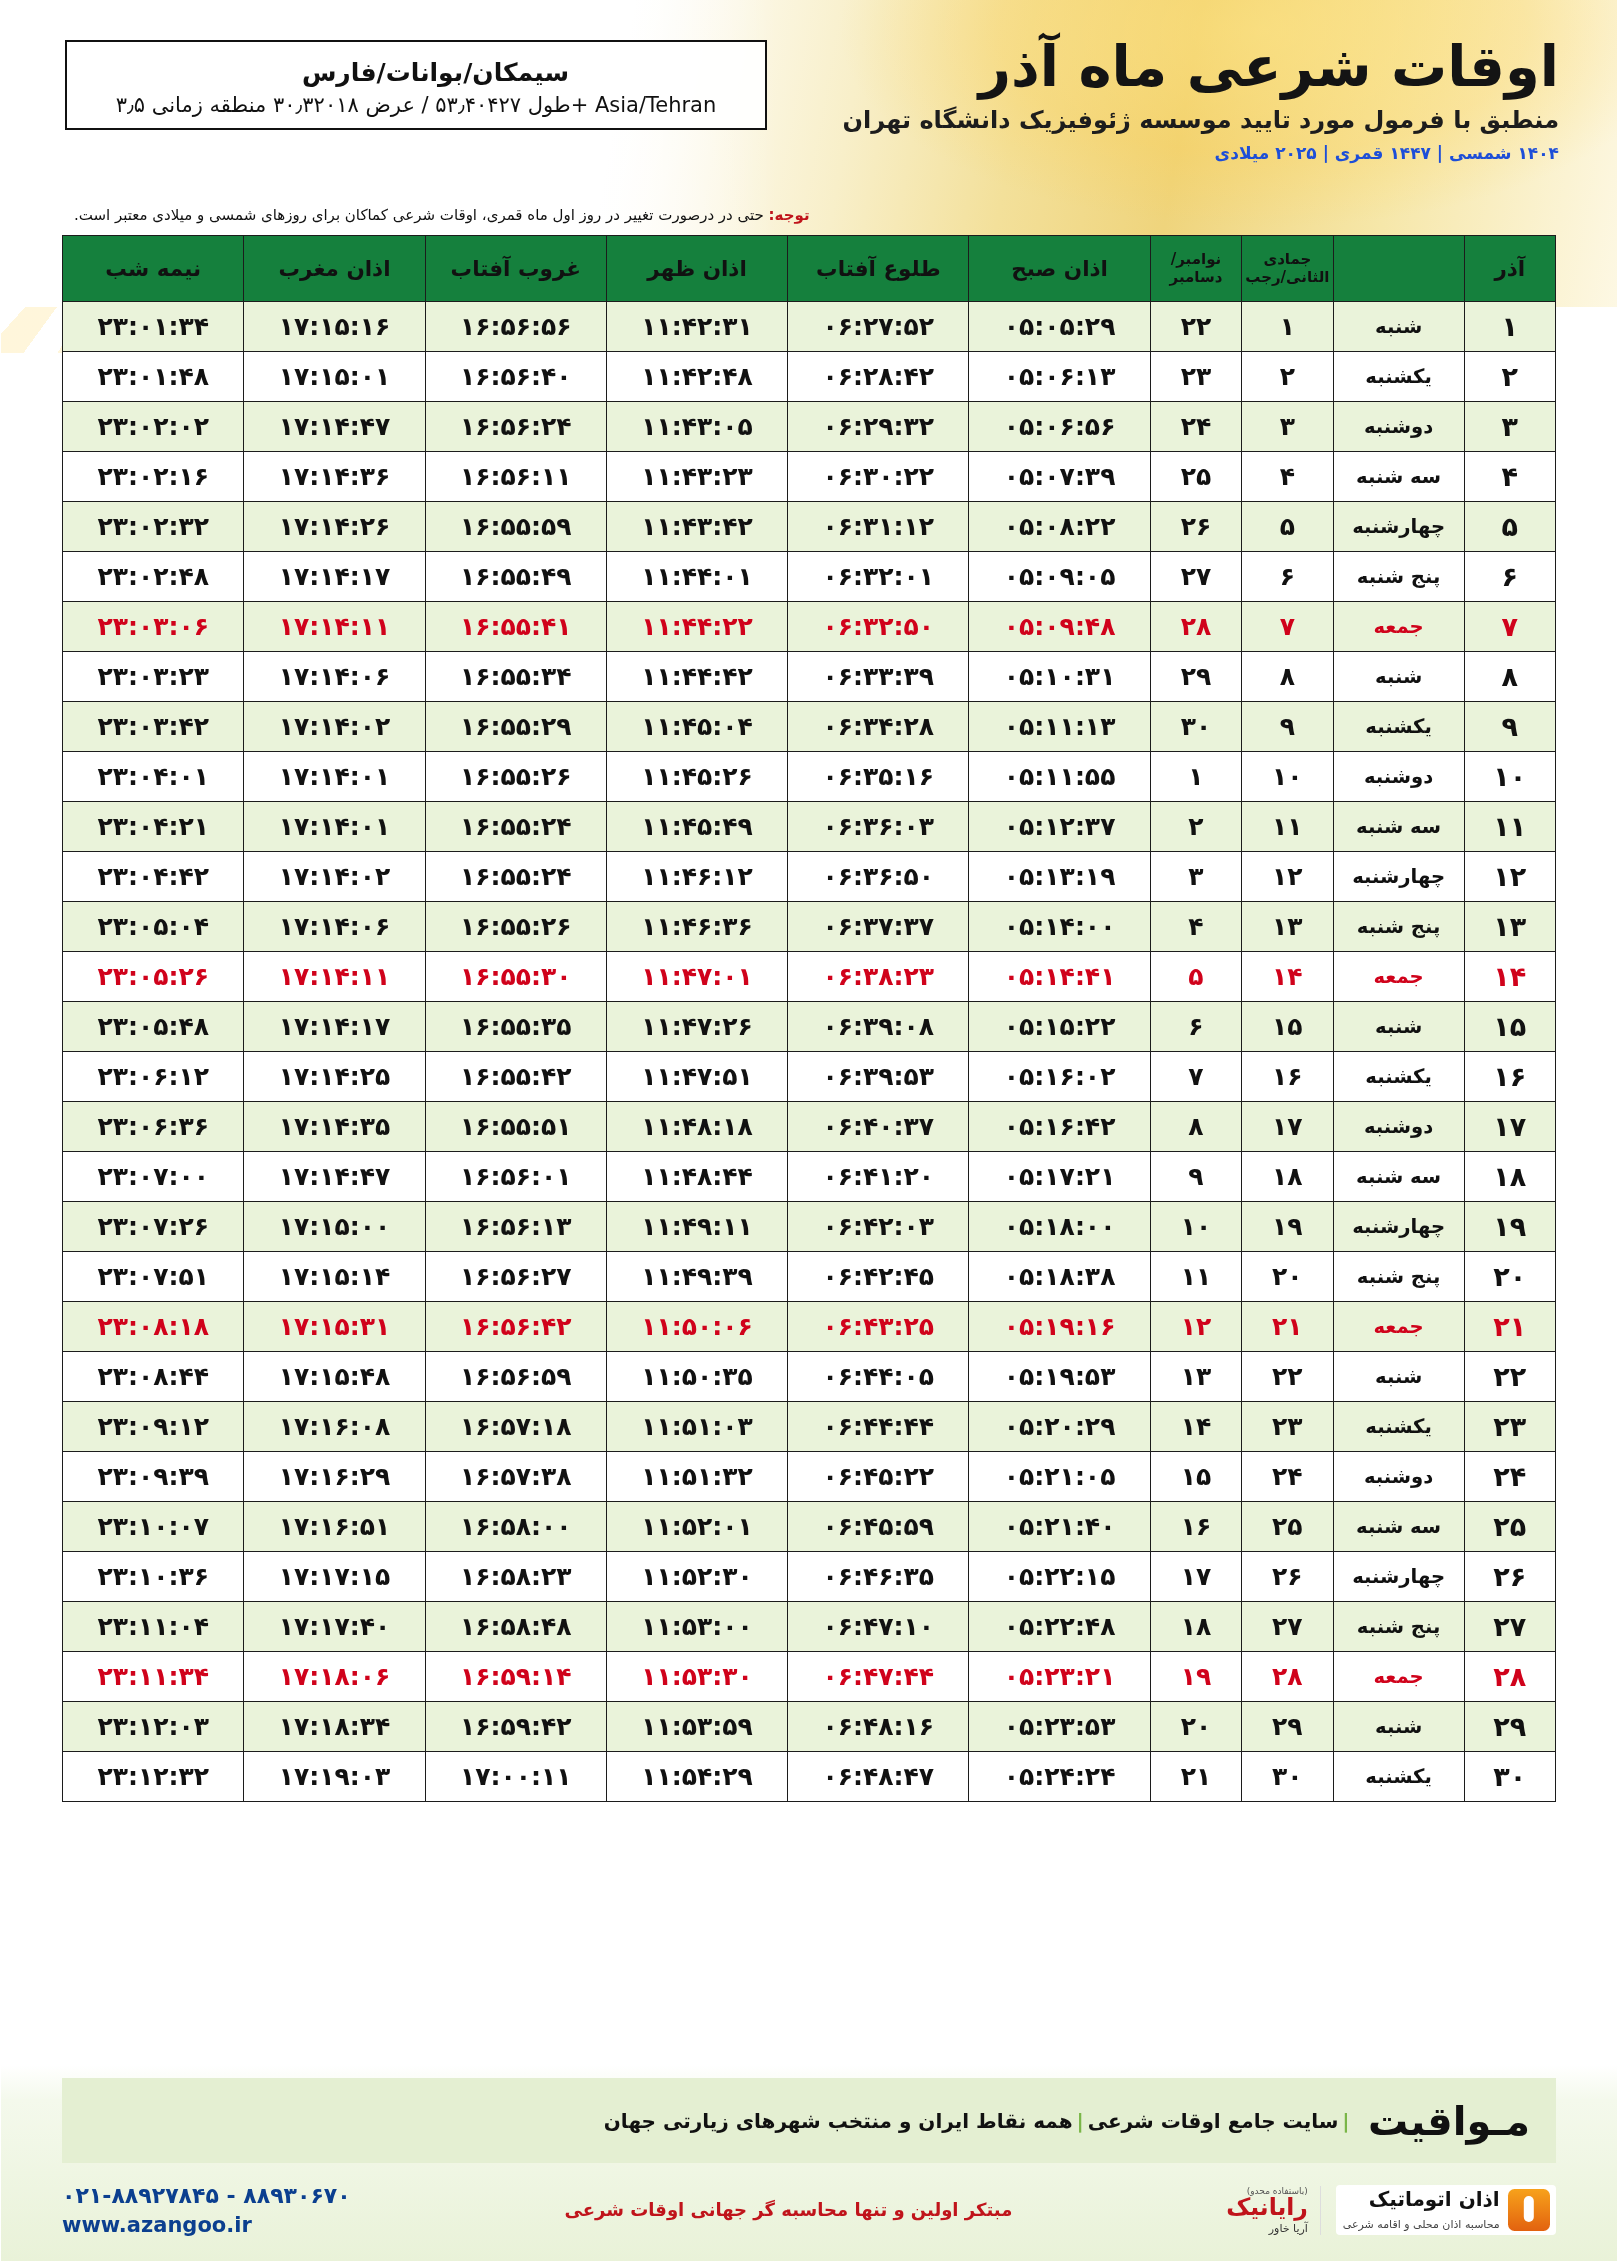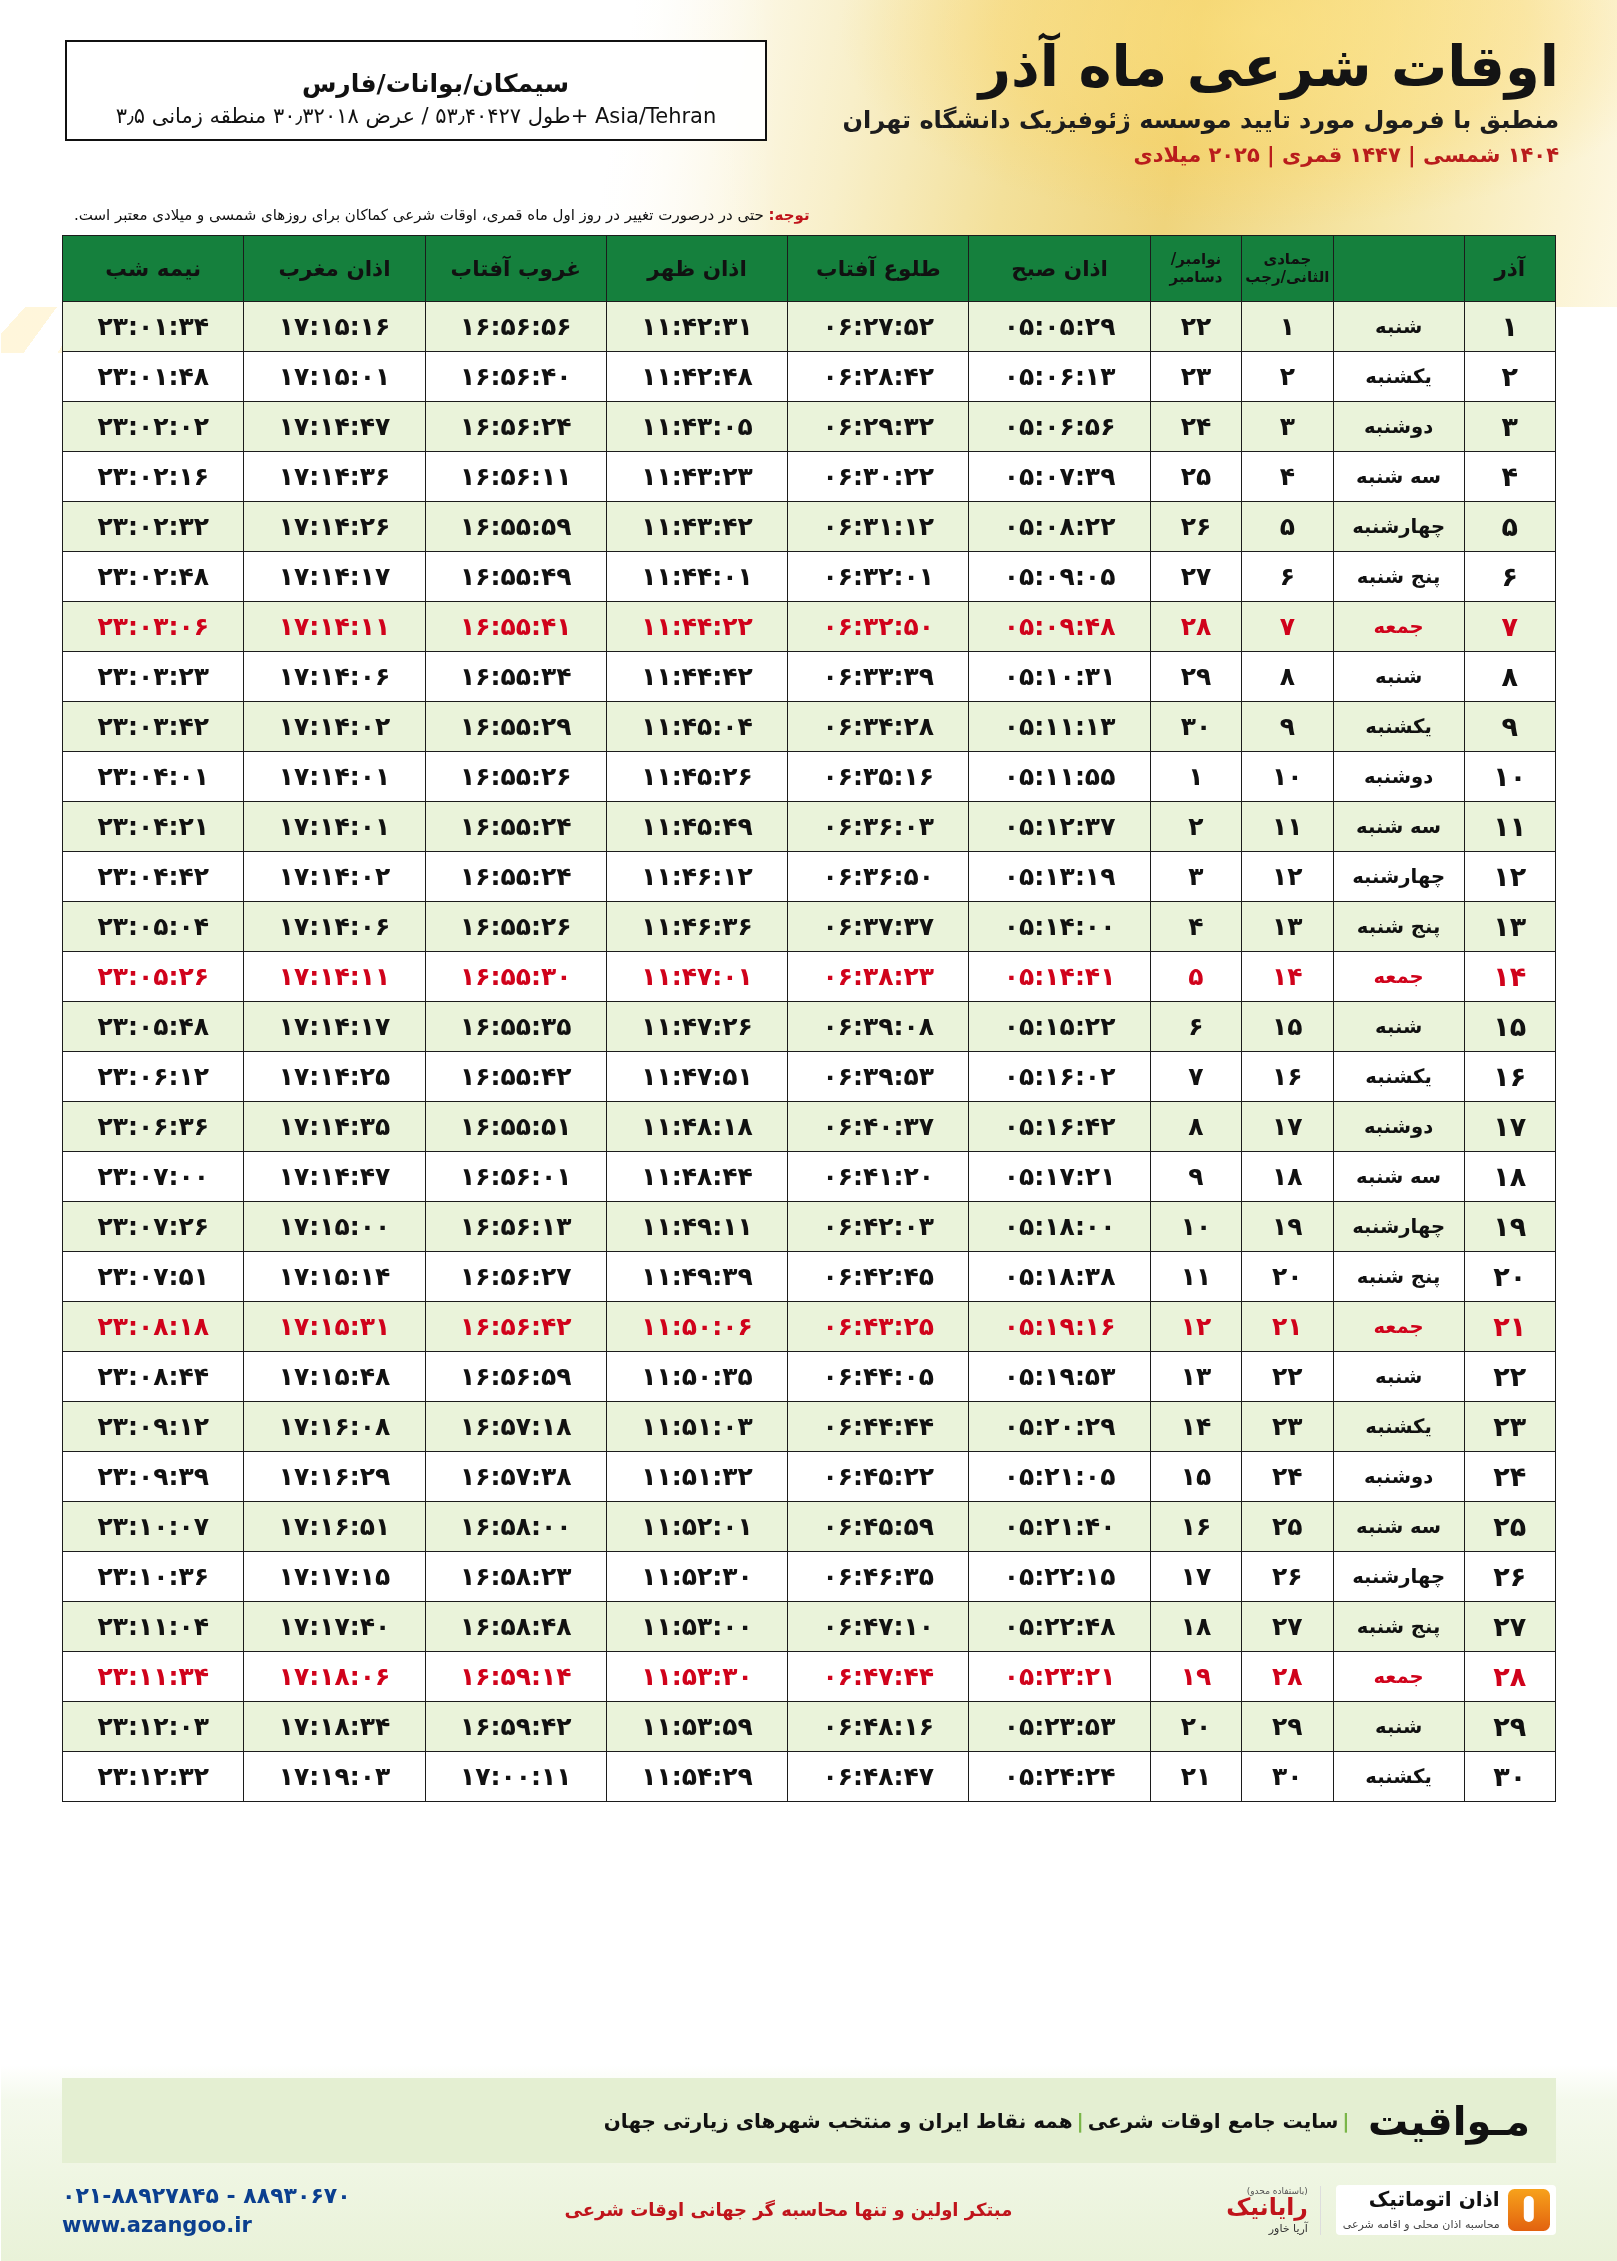--- a/index.html
+++ b/index.html
@@ -85,31 +85,31 @@
     position:absolute;top:38px;right:59px;width:979px;
     text-align:right;z-index:5;
   }
   .title{
     font-size:56px;font-weight:bold;letter-spacing:-0.7px;color:#141414;line-height:1.05;
   }
   .subtitle{
     margin-top:9px;font-size:24px;font-weight:bold;color:#1d1d1d;
   }
   .dates{
-    margin-top:9px;font-size:21px;font-weight:bold;color:#b91c1c;
+    margin-top:9px;font-size:17px;font-weight:bold;color:#1d4ed8;
   }
 
   
   .locbox{
     position:absolute;top:40px;left:65px;width:698px;
     border:2px solid #111;background:rgba(255,255,255,.92);
     text-align:center;padding:7.8px 0 10.4px;z-index:6;
   }
   .loc-city{font-size:33px;font-weight:bold;color:#111;line-height:1.2;}
-  .loc-sub{font-size:25px;font-weight:bold;color:#111;margin-top:19px;padding-left:39px;}
+  .loc-sub{font-size:25px;font-weight:bold;color:#111;margin-top:8px;padding-left:39px;}
   .loc-geo{font-size:21px;color:#111;margin-top:6.5px;direction:ltr;}
   .note{
     position:absolute;top:206px;left:74px;width:1109px;text-align:left;
     font-size:15px;color:#111;z-index:6;
   }
   .note b{color:#c0141b;}
 
   
   .table-wrap{position:absolute;top:235px;right:62px;left:62px;z-index:4;}
   table{border-collapse:collapse;width:100%;table-layout:fixed;}

